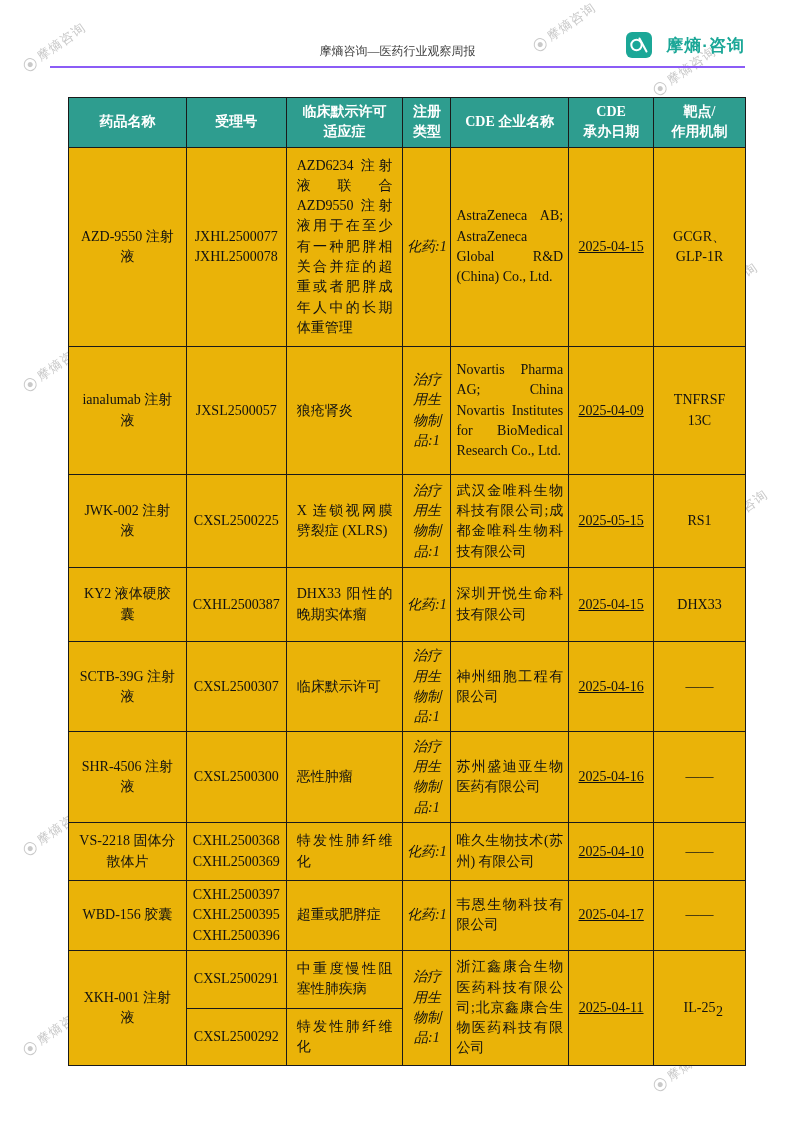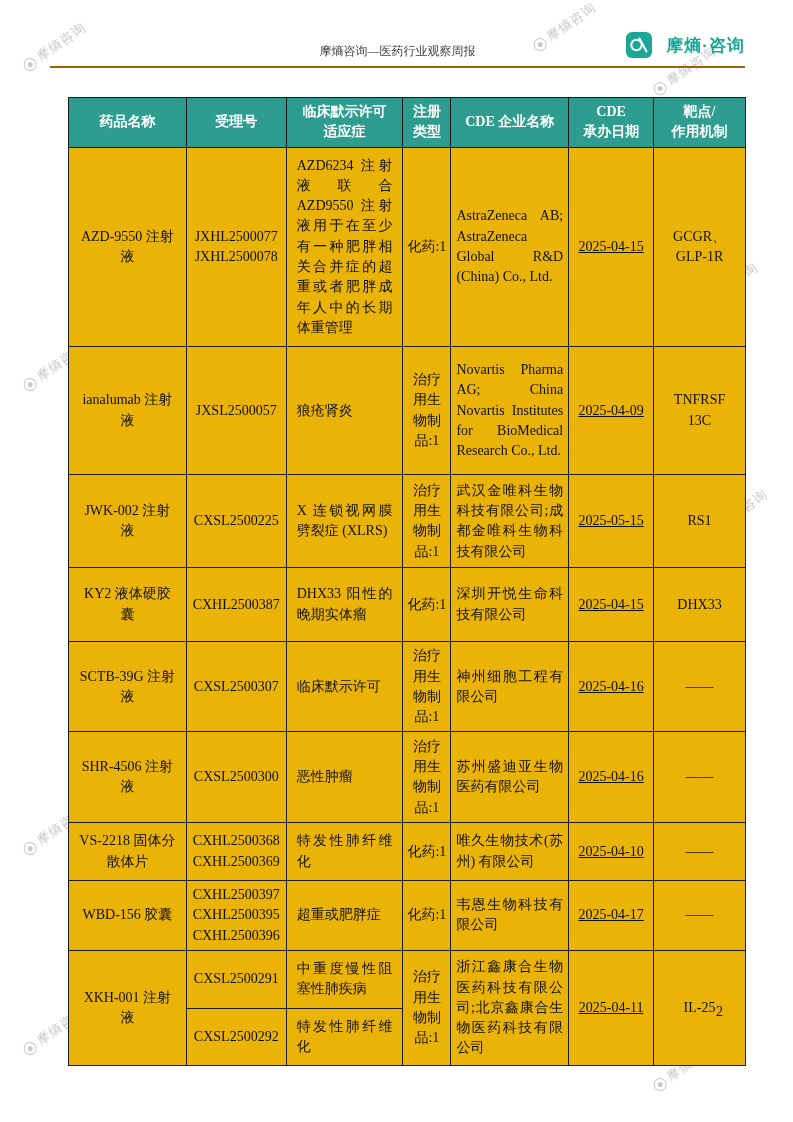--- a/index.html
+++ b/index.html
@@ -16,40 +16,40 @@
   .wm-icon { width:13px; height:13px; border:1px solid #c9c9c9; border-radius:50%;
              background:radial-gradient(circle at center, #c9c9c9 0 2px, transparent 3px);
              flex:0 0 auto; }
   .wm1{left:18px;top:38px;} .wm2{left:528px;top:18px;} .wm3{left:648px;top:62px;}
   .wm4{left:18px;top:358px;} .wm5{left:690px;top:278px;} .wm6{left:700px;top:505px;}
   .wm7{left:18px;top:822px;} .wm8{left:18px;top:1022px;} .wm9{left:528px;top:1025px;}
   .wm10{left:648px;top:1058px;}
 
   
   .page-header { position:absolute; left:50px; right:48px; top:34px; height:34px;
-                 border-bottom:2px solid #a16207; z-index:2;
+                 border-bottom:2px solid #8b5cf6; z-index:2;
                  display:flex; align-items:flex-end; justify-content:center; }
   .header-title { font-size:12px; color:#3d3d3d; padding-bottom:6px; }
   .logo { position:absolute; right:0; top:-2px; display:flex; align-items:center; gap:14px; }
   .logo-badge { width:26px; height:26px; flex:0 0 auto; }
   .logo-text { color:#1ba797; font-weight:bold; font-size:17px;
                font-family:"Liberation Sans","DejaVu Sans",sans-serif; letter-spacing:1px; }
 
   
   .report-table { position:absolute; left:68px; top:97px; width:678px; z-index:1;
                   border-collapse:collapse; background:#eab308;
                   font-size:14px; line-height:1.45; }
   .report-table th, .report-table td { border:1px solid #1a1a1a; vertical-align:middle; }
   .report-table thead tr { height:45px; }
   .report-table th { background:#2e9d8f; color:#ffffff; font-weight:bold;
                      text-align:center; white-space:pre-line; padding:4px 2px; font-size:14px; }
   .c-name   { text-align:center; padding:4px 10px; }
   .c-acc    { text-align:center; padding:4px 2px; white-space:pre-line; }
   .c-ind    { text-align:justify; padding:8px 10px; }
-  .c-reg    { text-align:center; padding:4px 3px; }
+  .c-reg    { text-align:center; padding:4px 3px;font-style:italic; }
   .c-comp   { text-align:justify; padding:4px 5px; }
   .c-date   { text-align:center; padding:4px 2px; white-space:nowrap;text-decoration:underline; }
   .c-target { text-align:center; padding:16px 8px; }
 
   .rh1{height:188px;} .rh2{height:128px;} .rh3{height:93px;} .rh4{height:74px;}
   .rh5{height:69px;} .rh6{height:91px;} .rh7{height:53px;} .rh8{height:62px;}
   .rh9a{height:55px;} .rh9b{height:48px;}
 
   
   .page-number { position:absolute; right:70px; top:1004px; font-size:14px; z-index:2; }

